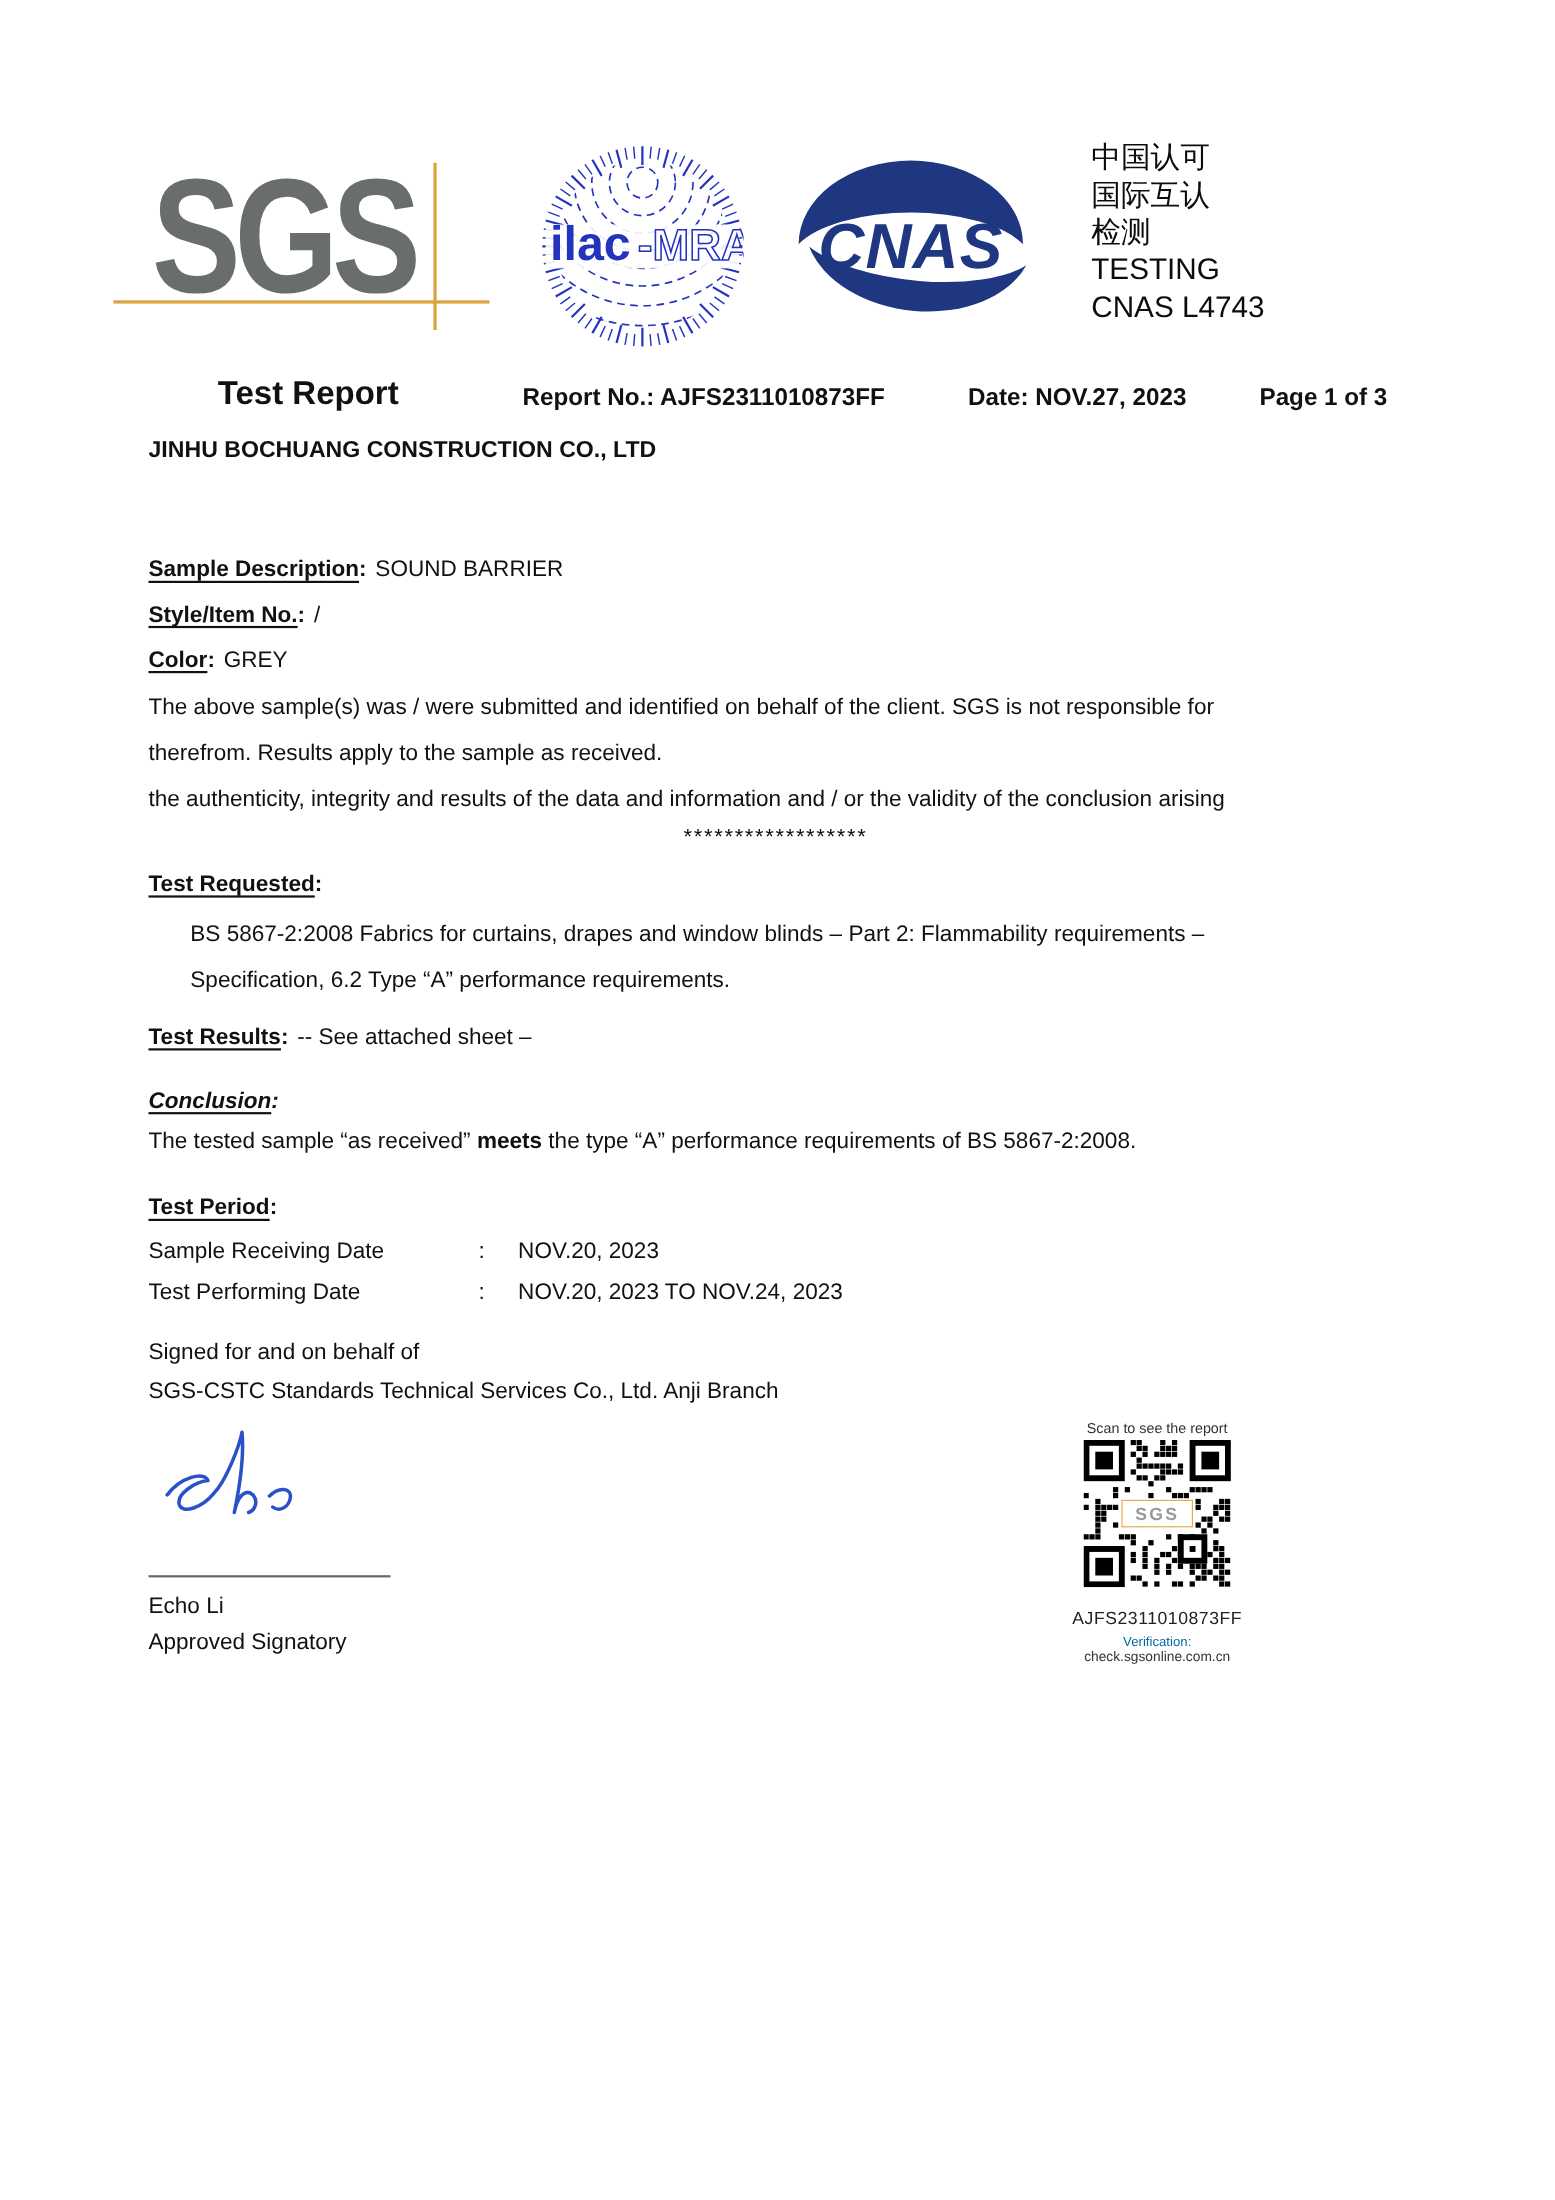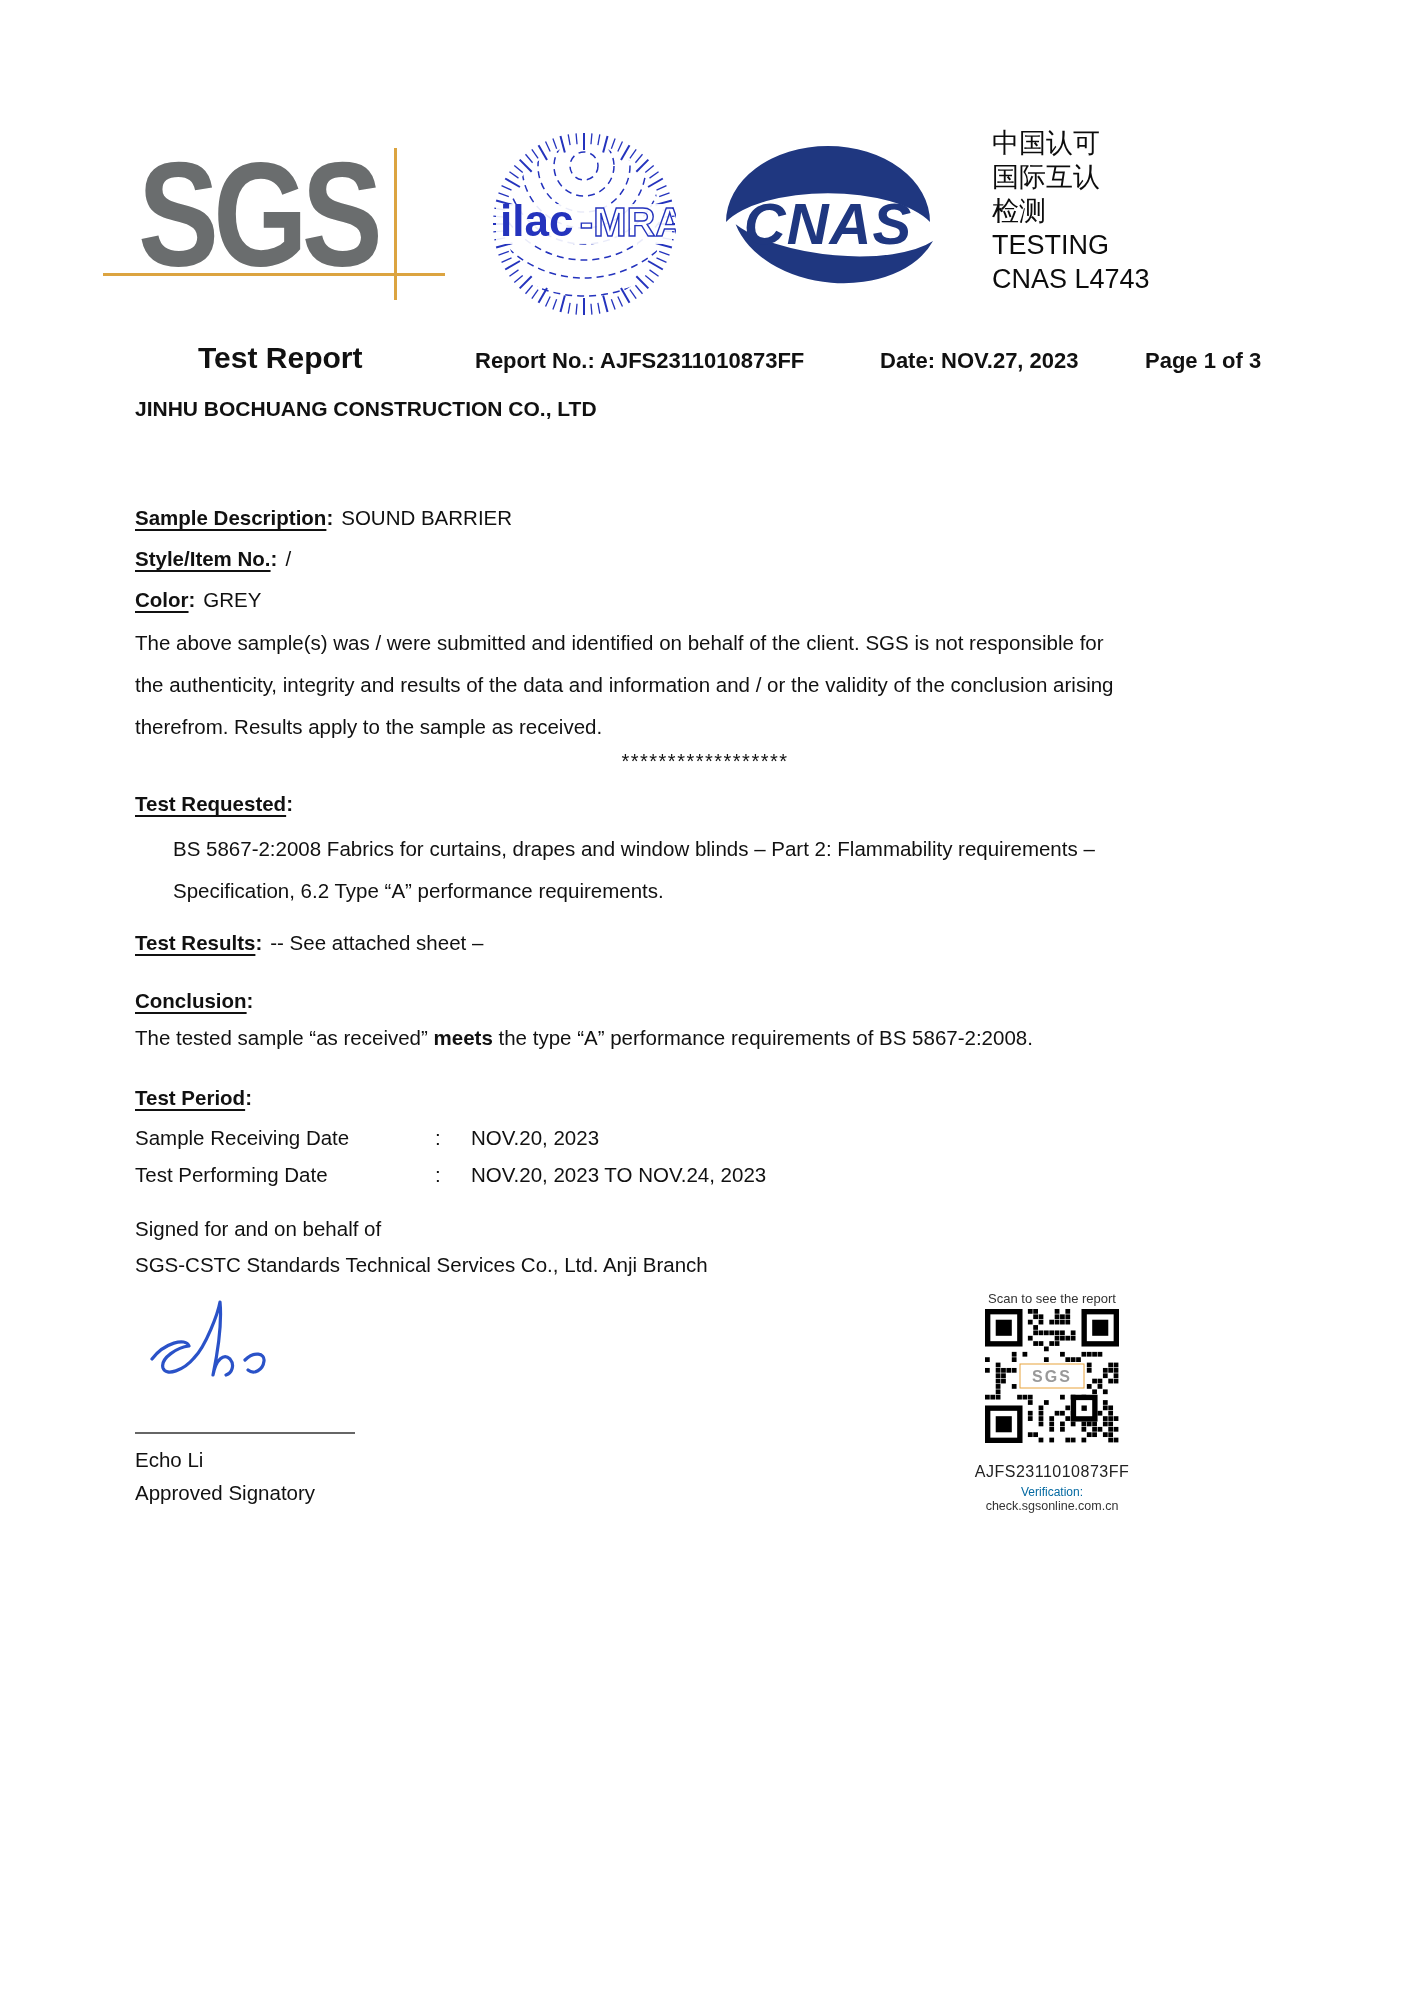--- a/index.html
+++ b/index.html
@@ -166,39 +166,39 @@
   </div>
   <div class="abs fs" style="left:135px;top:547px;">
     <span class="b ul">Style/Item No.</span><span class="b">:</span><span class="val">/</span>
   </div>
   <div class="abs fs" style="left:135px;top:588px;">
     <span class="b ul">Color</span><span class="b">:</span><span class="val">GREY</span>
   </div>
 
   <div class="abs fs para" style="left:135px;top:622px;">
     <div>The above sample(s) was / were submitted and identified on behalf of the client. SGS is not responsible for</div>
+    <div>therefrom. Results apply to the sample as received.</div>
     <div>the authenticity, integrity and results of the data and information and / or the validity of the conclusion arising</div>
-    <div>therefrom. Results apply to the sample as received.</div>
   </div>
 
   <div class="abs sep" style="left:135px;top:750px;">******************</div>
 
   <div class="abs fs" style="left:135px;top:792px;">
     <span class="b ul">Test Requested</span><span class="b">:</span>
   </div>
   <div class="abs fs para" style="left:135px;top:828px;margin-left:38px;">
     <div>BS 5867-2:2008 Fabrics for curtains, drapes and window blinds – Part 2: Flammability requirements –</div>
     <div>Specification, 6.2 Type “A” performance requirements.</div>
   </div>
 
   <div class="abs fs" style="left:135px;top:931px;">
     <span class="b ul">Test Results</span><span class="b">:</span><span class="val">-- See attached sheet –</span>
   </div>
 
-  <div class="abs fs" style="left:135px;top:989px;">
+  <div class="abs fs" style="left:135px;top:989px;font-style:italic;">
     <span class="b ul">Conclusion</span><span class="b">:</span>
   </div>
   <div class="abs fs" style="left:135px;top:1026px;">
     <span>The tested sample “as received” </span><span class="b">meets</span><span> the type “A” performance requirements of BS 5867-2:2008.</span>
   </div>
 
   <div class="abs fs" style="left:135px;top:1086px;">
     <span class="b ul">Test Period</span><span class="b">:</span>
   </div>
   <div class="abs fs tp-row" style="left:135px;top:1126px;">

